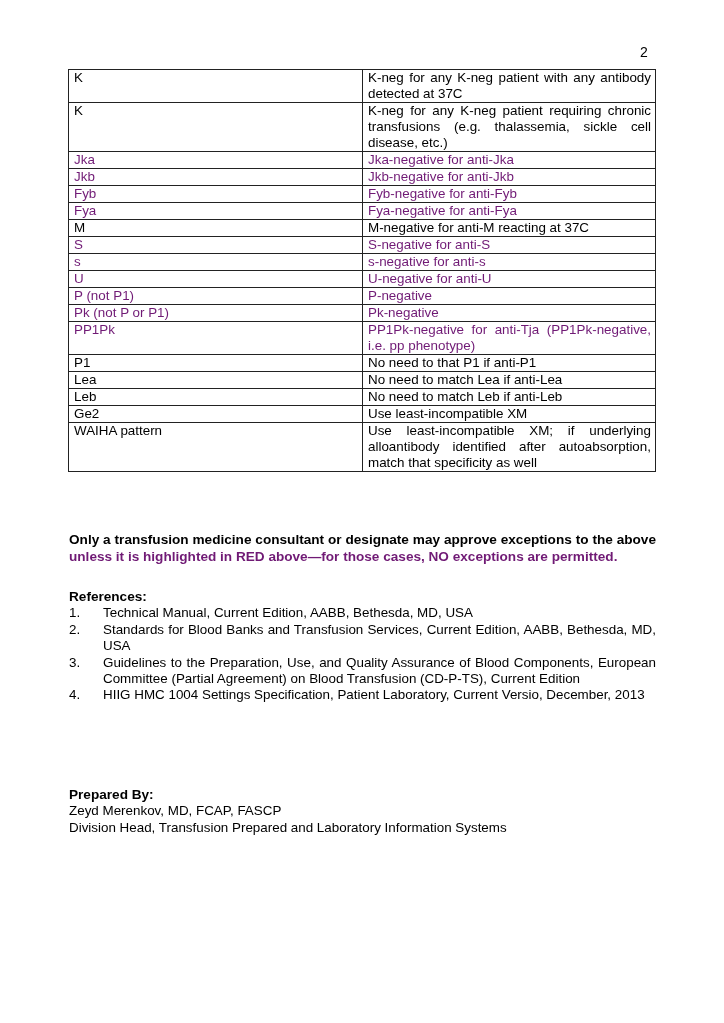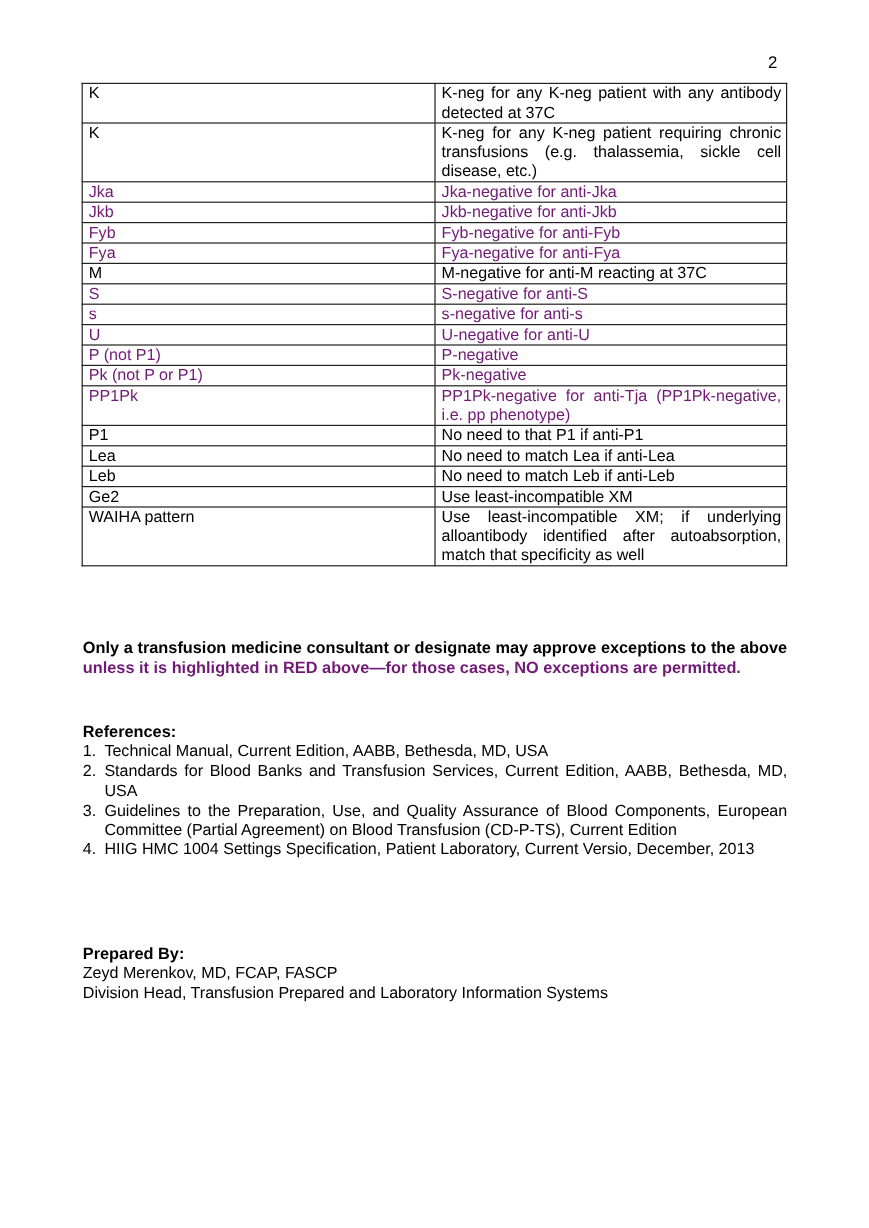--- a/index.html
+++ b/index.html
@@ -16,26 +16,26 @@
     border: 1px solid #222; vertical-align: top;
     padding: 0 4px 0 5px; line-height: 16px; font-size: 13.4px;
   }
   table.matching td.c1 { width: 284px; }
   table.matching td.c2 { text-align: justify; margin-top: 37px; }
   .red { color: #701a75; }
   .note {
     position: absolute; left: 69px; top: 501px; width: 587px;
     font-weight: bold; line-height: 17px; text-align: justify; font-size: 13.6px; margin-top: 30px;
   }
-  .refs { position: absolute; left: 69px; top: 602px; width: 587px; line-height: 16.4px; }
+  .refs { position: absolute; left: 69px; top: 589px; width: 587px; line-height: 16.4px; }
   .refs h3, .prep h3 { margin: 0; font-size: 13.6px; font-weight: bold; }
   .refs ol { margin: 0; padding: 0; list-style: none; }
   .refs li { display: flex; text-align: justify; }
   .refs li .num { width: 18px; flex: none; }
-  .refs li .txt { flex: 1; }
+  .refs li .txt { flex: 1; margin-left: 16px; }
   .prep { position: absolute; left: 69px; top: 787px; width: 587px; line-height: 16.4px; }
 </style>
 </head>
 <body>
 
 <div class="page-number">2</div>
 
 <table class="matching">
   <tbody id="table-body">
       <tr>

